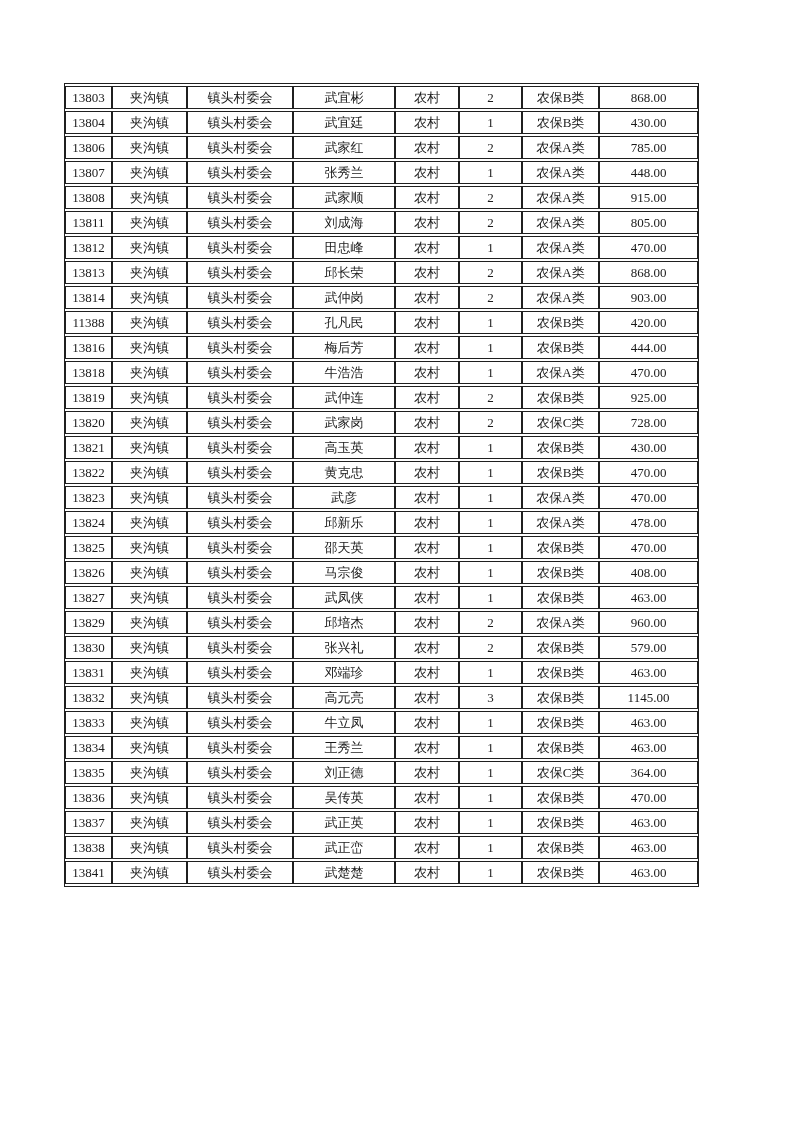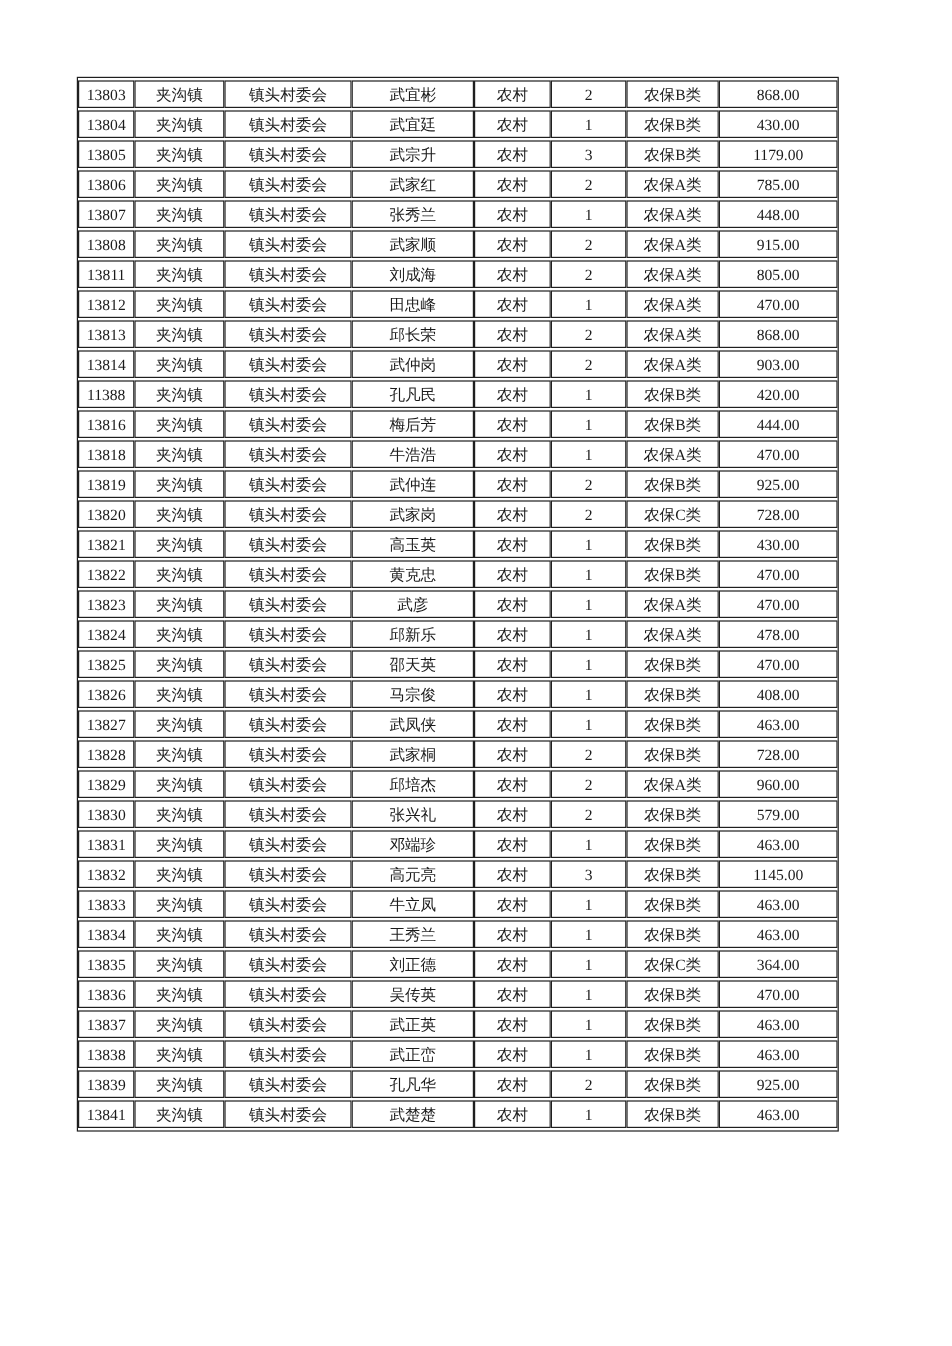--- a/index.html
+++ b/index.html
@@ -14,21 +14,21 @@
     position: relative;
     width: 793px;
     height: 1122px;
     background: #ffffff;
     font-family: "Liberation Serif", "DejaVu Serif", serif;
     color: #1a1a1a;
   }
   table.roster {
     position: absolute;
     left: 64px;
-    top: 64px;
+    top: 83px;
     width: 633px;
     table-layout: fixed;
     border-collapse: separate;
     border-spacing: 0 2px;
     border: 1px solid #1f1f1f;
     background: #ffffff;
   }
   table.roster td {
     box-sizing: border-box;
     border: 1px solid #1f1f1f;
@@ -82,30 +82,20 @@
     <td>13804</td>
     <td>夹沟镇</td>
     <td>镇头村委会</td>
     <td>武宜廷</td>
     <td>农村</td>
     <td>1</td>
     <td>农保B类</td>
     <td>430.00</td>
   </tr>
 
-  <tr>
-    <td>13805</td>
-    <td>夹沟镇</td>
-    <td>镇头村委会</td>
-    <td>武宗升</td>
-    <td>农村</td>
-    <td>3</td>
-    <td>农保B类</td>
-    <td>1179.00</td>
-  </tr>
 
   <tr>
     <td>13806</td>
     <td>夹沟镇</td>
     <td>镇头村委会</td>
     <td>武家红</td>
     <td>农村</td>
     <td>2</td>
     <td>农保A类</td>
     <td>785.00</td>
@@ -305,30 +295,20 @@
     <td>13827</td>
     <td>夹沟镇</td>
     <td>镇头村委会</td>
     <td>武凤侠</td>
     <td>农村</td>
     <td>1</td>
     <td>农保B类</td>
     <td>463.00</td>
   </tr>
 
-  <tr>
-    <td>13828</td>
-    <td>夹沟镇</td>
-    <td>镇头村委会</td>
-    <td>武家桐</td>
-    <td>农村</td>
-    <td>2</td>
-    <td>农保B类</td>
-    <td>728.00</td>
-  </tr>
 
   <tr>
     <td>13829</td>
     <td>夹沟镇</td>
     <td>镇头村委会</td>
     <td>邱培杰</td>
     <td>农村</td>
     <td>2</td>
     <td>农保A类</td>
     <td>960.00</td>
@@ -426,30 +406,20 @@
     <td>13838</td>
     <td>夹沟镇</td>
     <td>镇头村委会</td>
     <td>武正峦</td>
     <td>农村</td>
     <td>1</td>
     <td>农保B类</td>
     <td>463.00</td>
   </tr>
 
-  <tr>
-    <td>13839</td>
-    <td>夹沟镇</td>
-    <td>镇头村委会</td>
-    <td>孔凡华</td>
-    <td>农村</td>
-    <td>2</td>
-    <td>农保B类</td>
-    <td>925.00</td>
-  </tr>
 
 
   <tr>
     <td>13841</td>
     <td>夹沟镇</td>
     <td>镇头村委会</td>
     <td>武楚楚</td>
     <td>农村</td>
     <td>1</td>
     <td>农保B类</td>

